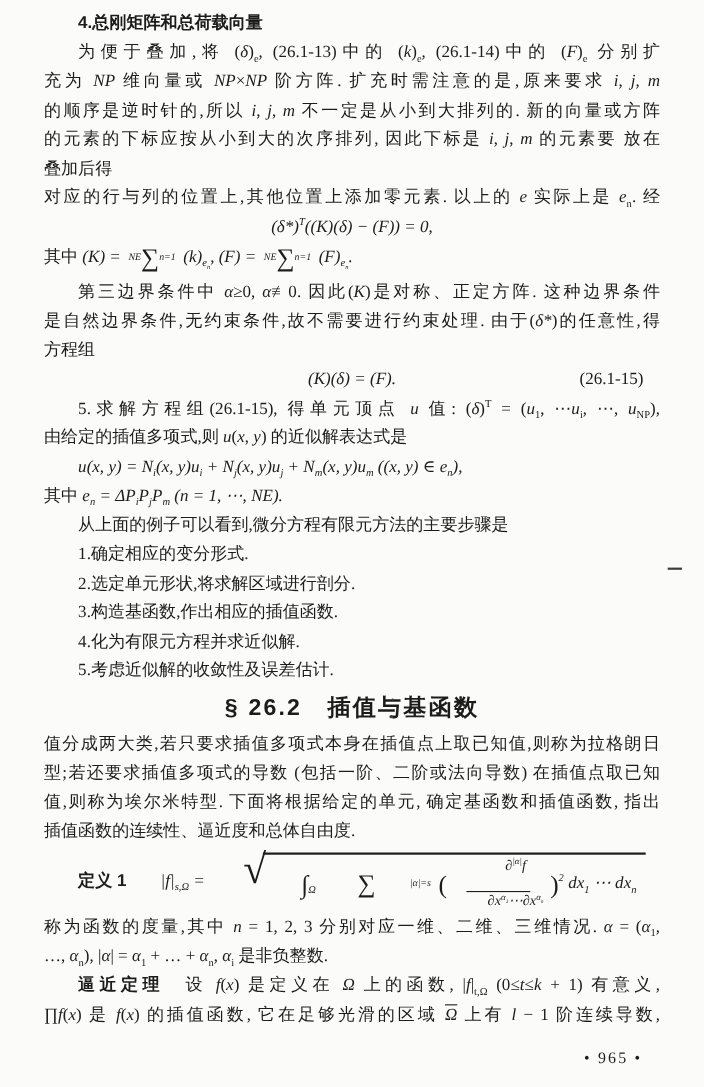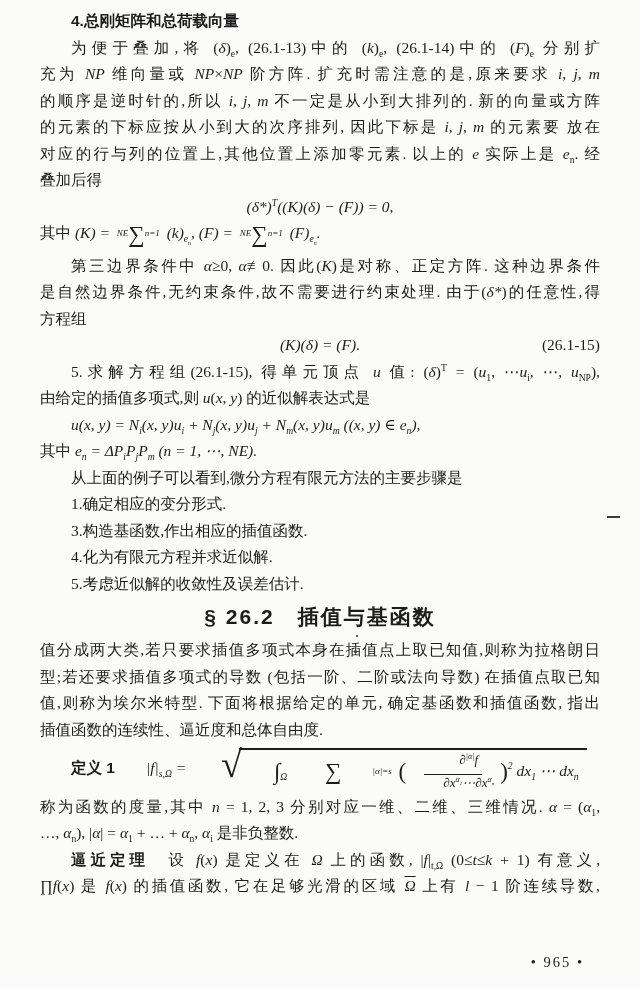--- a/index.html
+++ b/index.html
@@ -52,33 +52,33 @@
     display:inline-flex;flex-direction:row;align-items:center;
     vertical-align:middle;margin:0 3px;line-height:1;
   }
   .bigop .op{font-size:23px;font-style:normal;line-height:0.95;}
   .bigop .lim{font-size:9px;font-style:italic;line-height:1.1;min-height:10px;}
   
   .frac{
     display:inline-flex;flex-direction:column;align-items:center;
     vertical-align:middle;margin:0 2px;font-size:13px;line-height:1.15;
   }
-  .frac .num{padding:0 4px 6px 4px;border-bottom:1.5px solid #1c1c1c;}
+  .frac .num{padding:0 4px 16px 4px;border-bottom:1.5px solid #1c1c1c;}
   .frac .den{padding:1px 4px 0 4px;}
   
   .sqrt{display:inline-flex;align-items:flex-start;vertical-align:middle;}
   .sqrt .rad{font-size:38px;font-style:normal;line-height:0.85;margin-right:-3px;}
   .sqrt .radicand{
     display:inline-block;border-top:2px solid #1c1c1c;
     padding:3px 8px 0 4px;
   }
   
   .eqcenter{display:block;text-align:center;}
   .eqnumber{
-    position:absolute;right:0;top:0;
+    position:absolute;right:15px;top:0;
     font-style:normal;font-size:15.5px;
   }
   
   .pagenum{
     position:absolute;right:56px;top:954px;
     font-size:14.5px;font-weight:400;letter-spacing:2px;
   }
   
   .artifact{position:absolute;background:#3c3c3c;}
   .a1{right:20px;top:516px;width:13px;height:2px;}
@@ -88,22 +88,22 @@
 </head>
 <body>
 
 <div class="page">
   <div>
       <div class="ln pi"><span class="sg-b">4.总刚矩阵和总荷载向量</span></div>
       <div class="ln pi j"><span class="sg-t">为便于叠加,将 (</span><span class="sg-i">δ</span><span class="sg-t">)</span><sub>e</sub><span class="sg-t">, (26.1-13)中的 (</span><span class="sg-i">k</span><span class="sg-t">)</span><sub>e</sub><span class="sg-t">, (26.1-14)中的 (</span><span class="sg-i">F</span><span class="sg-t">)</span><sub>e</sub><span class="sg-t"> 分别扩</span></div>
       <div class="ln j"><span class="sg-t">充为 </span><span class="sg-i">NP</span><span class="sg-t"> 维向量或 </span><span class="sg-i">NP</span><span class="sg-t">×</span><span class="sg-i">NP</span><span class="sg-t"> 阶方阵. 扩充时需注意的是,原来要求 </span><span class="sg-i">i</span><span class="sg-t">, </span><span class="sg-i">j</span><span class="sg-t">, </span><span class="sg-i">m</span></div>
       <div class="ln j"><span class="sg-t">的顺序是逆时针的,所以 </span><span class="sg-i">i</span><span class="sg-t">, </span><span class="sg-i">j</span><span class="sg-t">, </span><span class="sg-i">m</span><span class="sg-t"> 不一定是从小到大排列的. 新的向量或方阵</span></div>
       <div class="ln j"><span class="sg-t">的元素的下标应按从小到大的次序排列, 因此下标是 </span><span class="sg-i">i</span><span class="sg-t">, </span><span class="sg-i">j</span><span class="sg-t">, </span><span class="sg-i">m</span><span class="sg-t"> 的元素要 放在</span></div>
+      <div class="ln "><span class="sg-t">叠加后得</span></div>
       <div class="ln j"><span class="sg-t">对应的行与列的位置上,其他位置上添加零元素. 以上的 </span><span class="sg-i">e</span><span class="sg-t"> 实际上是 </span><span class="sg-i">e</span><sub>n</sub><span class="sg-t">. 经</span></div>
-      <div class="ln "><span class="sg-t">叠加后得</span></div>
       <div class="ln eq m"><span class="sg-t">(δ*)</span><sup>T</sup><span class="sg-t">((K)(δ) − (F)) = 0,</span></div>
       <div class="ln eql tall m"><span class="sg-u">其中 </span><span class="sg-t">(K) = </span><span class="bigop">
           <span class="lim">NE</span>
           <span class="op">∑</span>
           <span class="lim">n=1</span>
         </span><span class="sg-t"> (k)</span><sub><span class="sg-t">e</span><sub>n</sub></sub><span class="sg-t">, (F) = </span><span class="bigop">
           <span class="lim">NE</span>
           <span class="op">∑</span>
           <span class="lim">n=1</span>
         </span><span class="sg-t"> (F)</span><sub><span class="sg-t">e</span><sub>n</sub></sub><span class="sg-t">.</span></div>
@@ -113,20 +113,21 @@
       <div class="ln eqnum m">
         <span class="eqcenter"><span class="sg-t">(K)(δ) = (F).</span></span>
         <span class="eqnumber">(26.1-15)</span>
       </div>
       <div class="ln pi j"><span class="sg-t">5.求解方程组(26.1-15), 得单元顶点 </span><span class="sg-i">u</span><span class="sg-t"> 值: (</span><span class="sg-i">δ</span><span class="sg-t">)</span><sup>T</sup><span class="sg-t"> = (</span><span class="sg-i">u</span><sub>1</sub><span class="sg-t">, ⋯</span><span class="sg-i">u</span><sub>i</sub><span class="sg-t">, ⋯, </span><span class="sg-i">u</span><sub>NP</sub><span class="sg-t">),</span></div>
       <div class="ln "><span class="sg-t">由给定的插值多项式,则 </span><span class="sg-i">u</span><span class="sg-t">(</span><span class="sg-i">x</span><span class="sg-t">, </span><span class="sg-i">y</span><span class="sg-t">) 的近似解表达式是</span></div>
       <div class="ln pi m"><span class="sg-t">u(x, y) = N</span><sub>i</sub><span class="sg-t">(x, y)u</span><sub>i</sub><span class="sg-t"> + N</span><sub>j</sub><span class="sg-t">(x, y)u</span><sub>j</sub><span class="sg-t"> + N</span><sub>m</sub><span class="sg-t">(x, y)u</span><sub>m</sub><span class="sg-t"> ((x, y) ∈ e</span><sub>n</sub><span class="sg-t">),</span></div>
       <div class="ln eql m"><span class="sg-u">其中  </span><span class="sg-t">e</span><sub>n</sub><span class="sg-t"> = ΔP</span><sub>i</sub><span class="sg-t">P</span><sub>j</sub><span class="sg-t">P</span><sub>m</sub><span class="sg-t"> (n = 1, ⋯, NE).</span></div>
       <div class="ln pi"><span class="sg-t">从上面的例子可以看到,微分方程有限元方法的主要步骤是</span></div>
       <div class="ln pi"><span class="sg-t">1.确定相应的变分形式.</span></div>
+      <div class="ln pi"><span class="sg-t">2.选定单元形状,将求解区域进行剖分.</span></div>
       <div class="ln pi"><span class="sg-t">3.构造基函数,作出相应的插值函数.</span></div>
       <div class="ln pi"><span class="sg-t">4.化为有限元方程并求近似解.</span></div>
       <div class="ln pi"><span class="sg-t">5.考虑近似解的收敛性及误差估计.</span></div>
       <div class="ln h"><span class="sg-t">§ 26.2　插值与基函数</span></div>
       <div class="ln j"><span class="sg-t">值分成两大类,若只要求插值多项式本身在插值点上取已知值,则称为拉格朗日</span></div>
       <div class="ln j"><span class="sg-t">型;若还要求插值多项式的导数 (包括一阶、二阶或法向导数) 在插值点取已知</span></div>
       <div class="ln j"><span class="sg-t">值,则称为埃尔米特型. 下面将根据给定的单元, 确定基函数和插值函数, 指出</span></div>
       <div class="ln "><span class="sg-t">插值函数的连续性、逼近度和总体自由度.</span></div>
       <div class="ln pi m tallest"><span class="sg-b">定义 1</span><span class="sg-u">　　</span><span class="sg-t">|f|</span><sub>s,Ω</sub><span class="sg-t"> = </span><span class="sqrt">
           <span class="rad">√</span>

